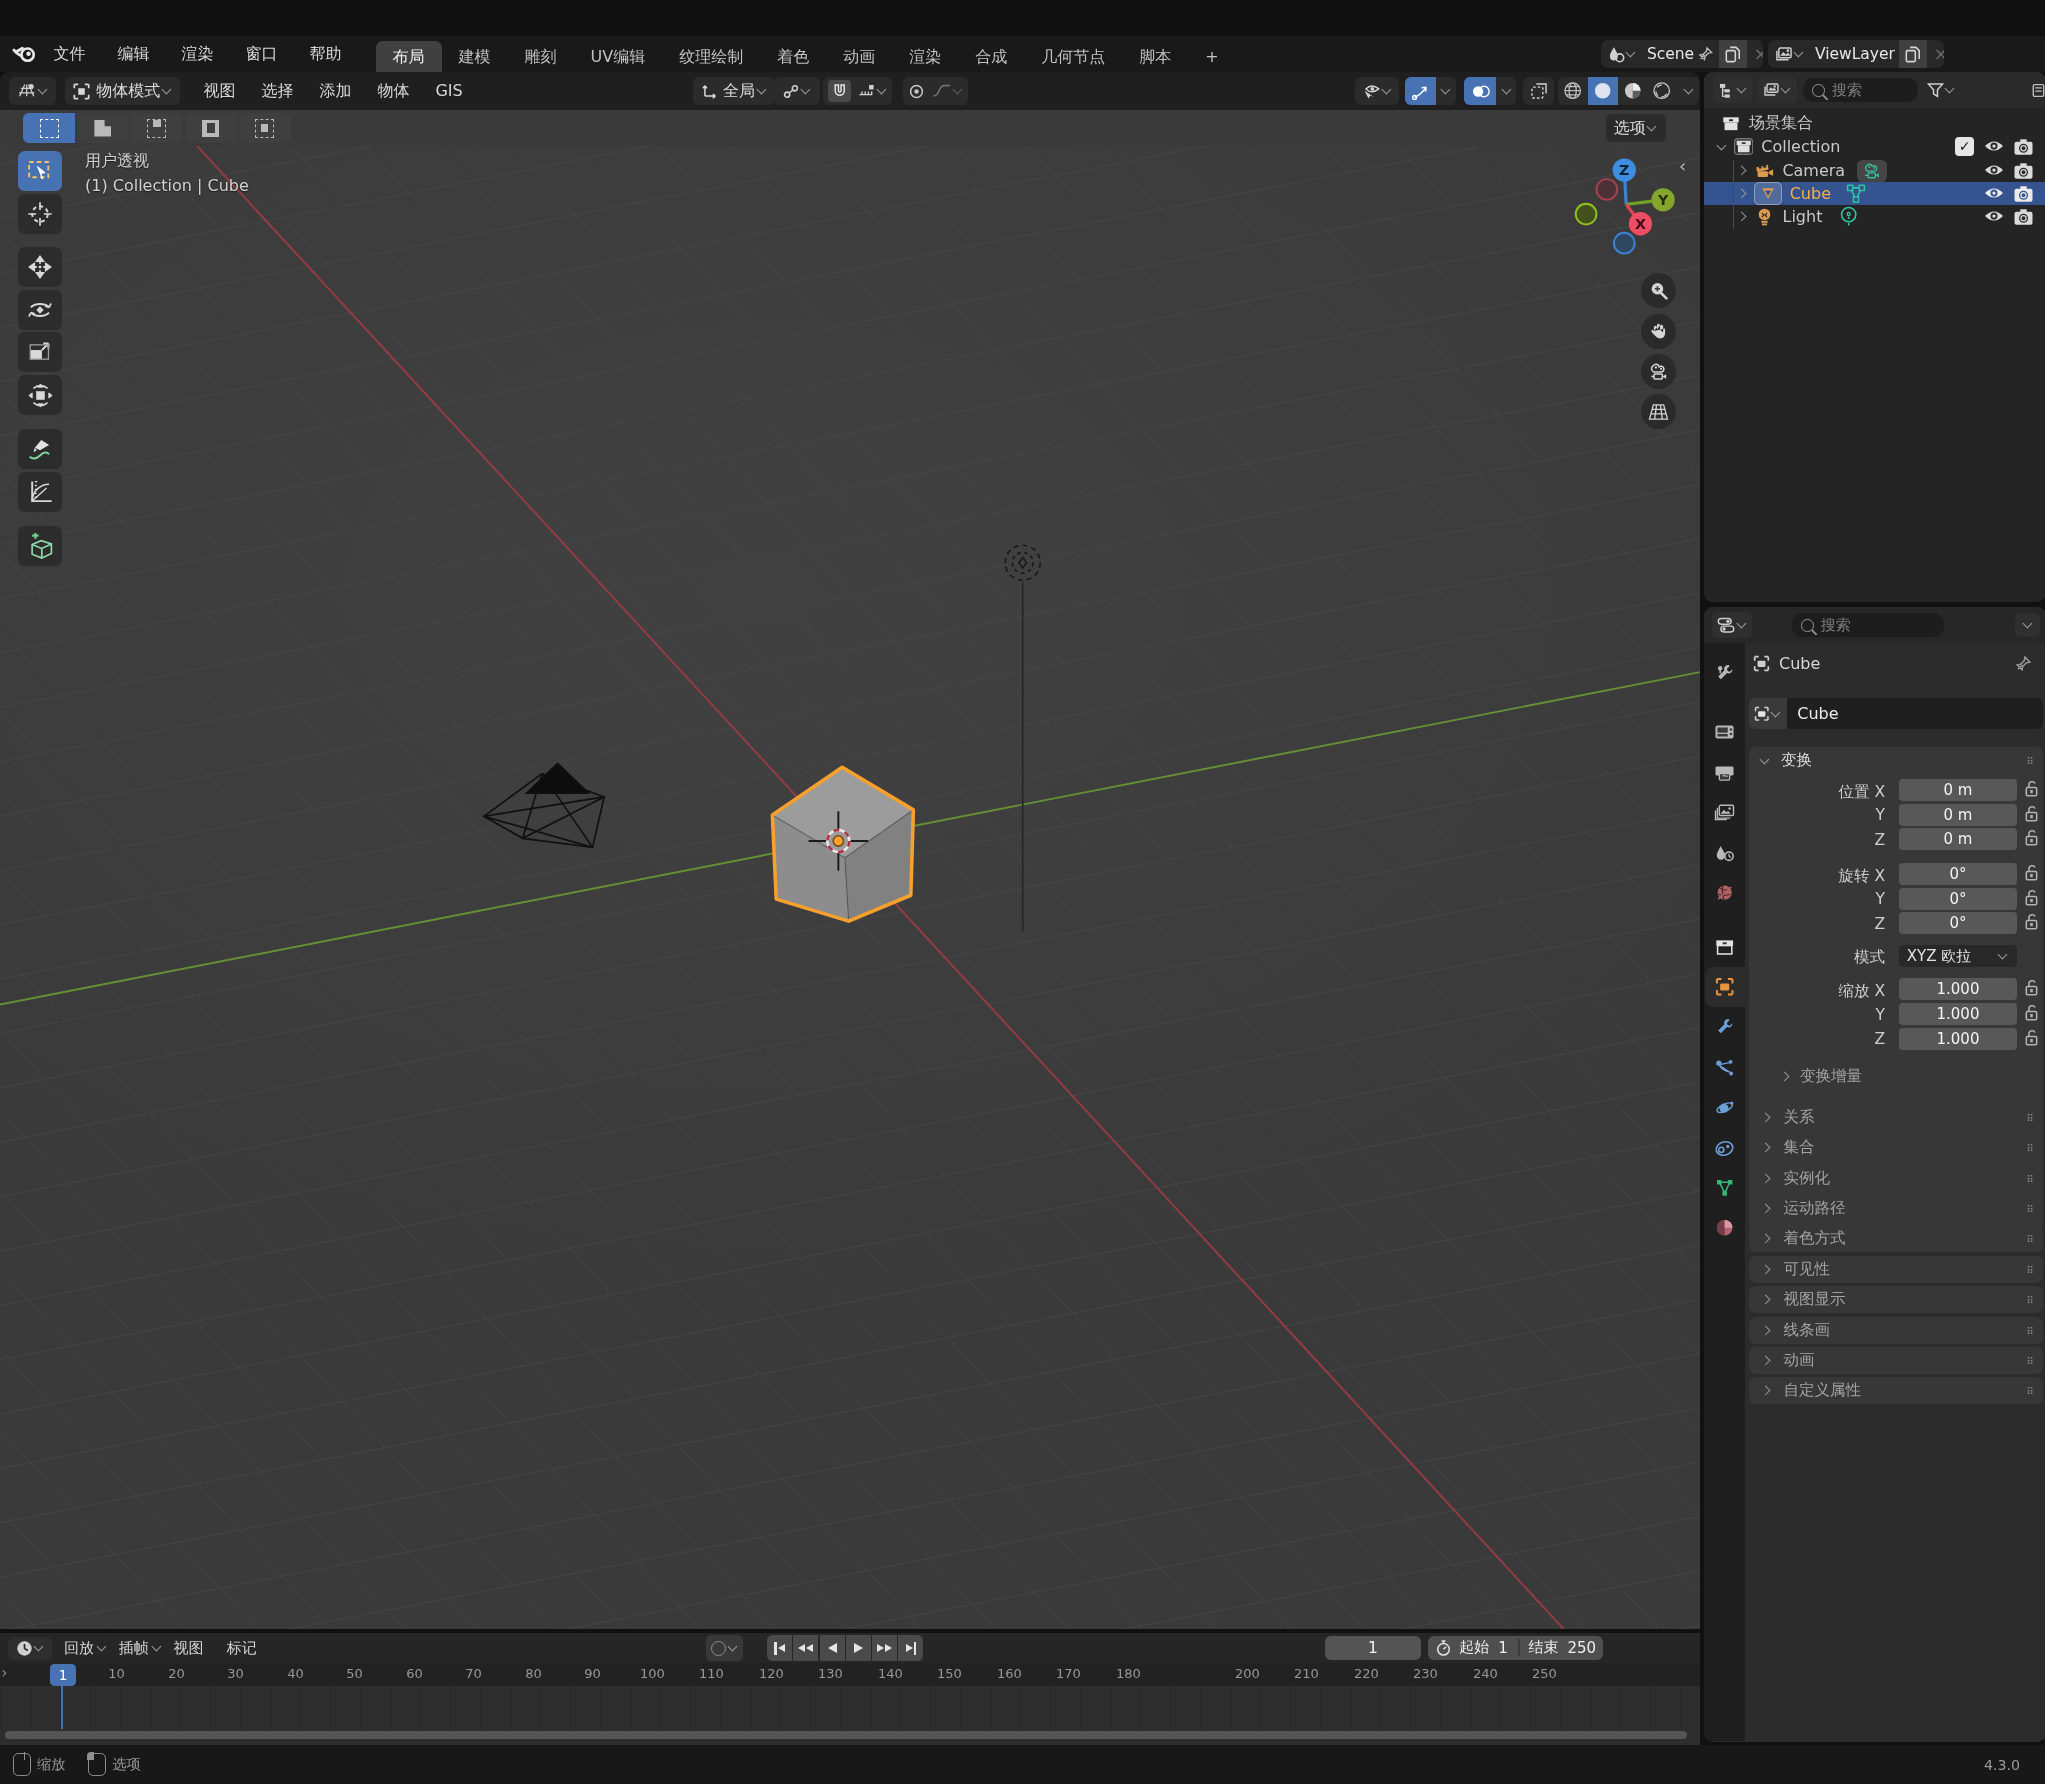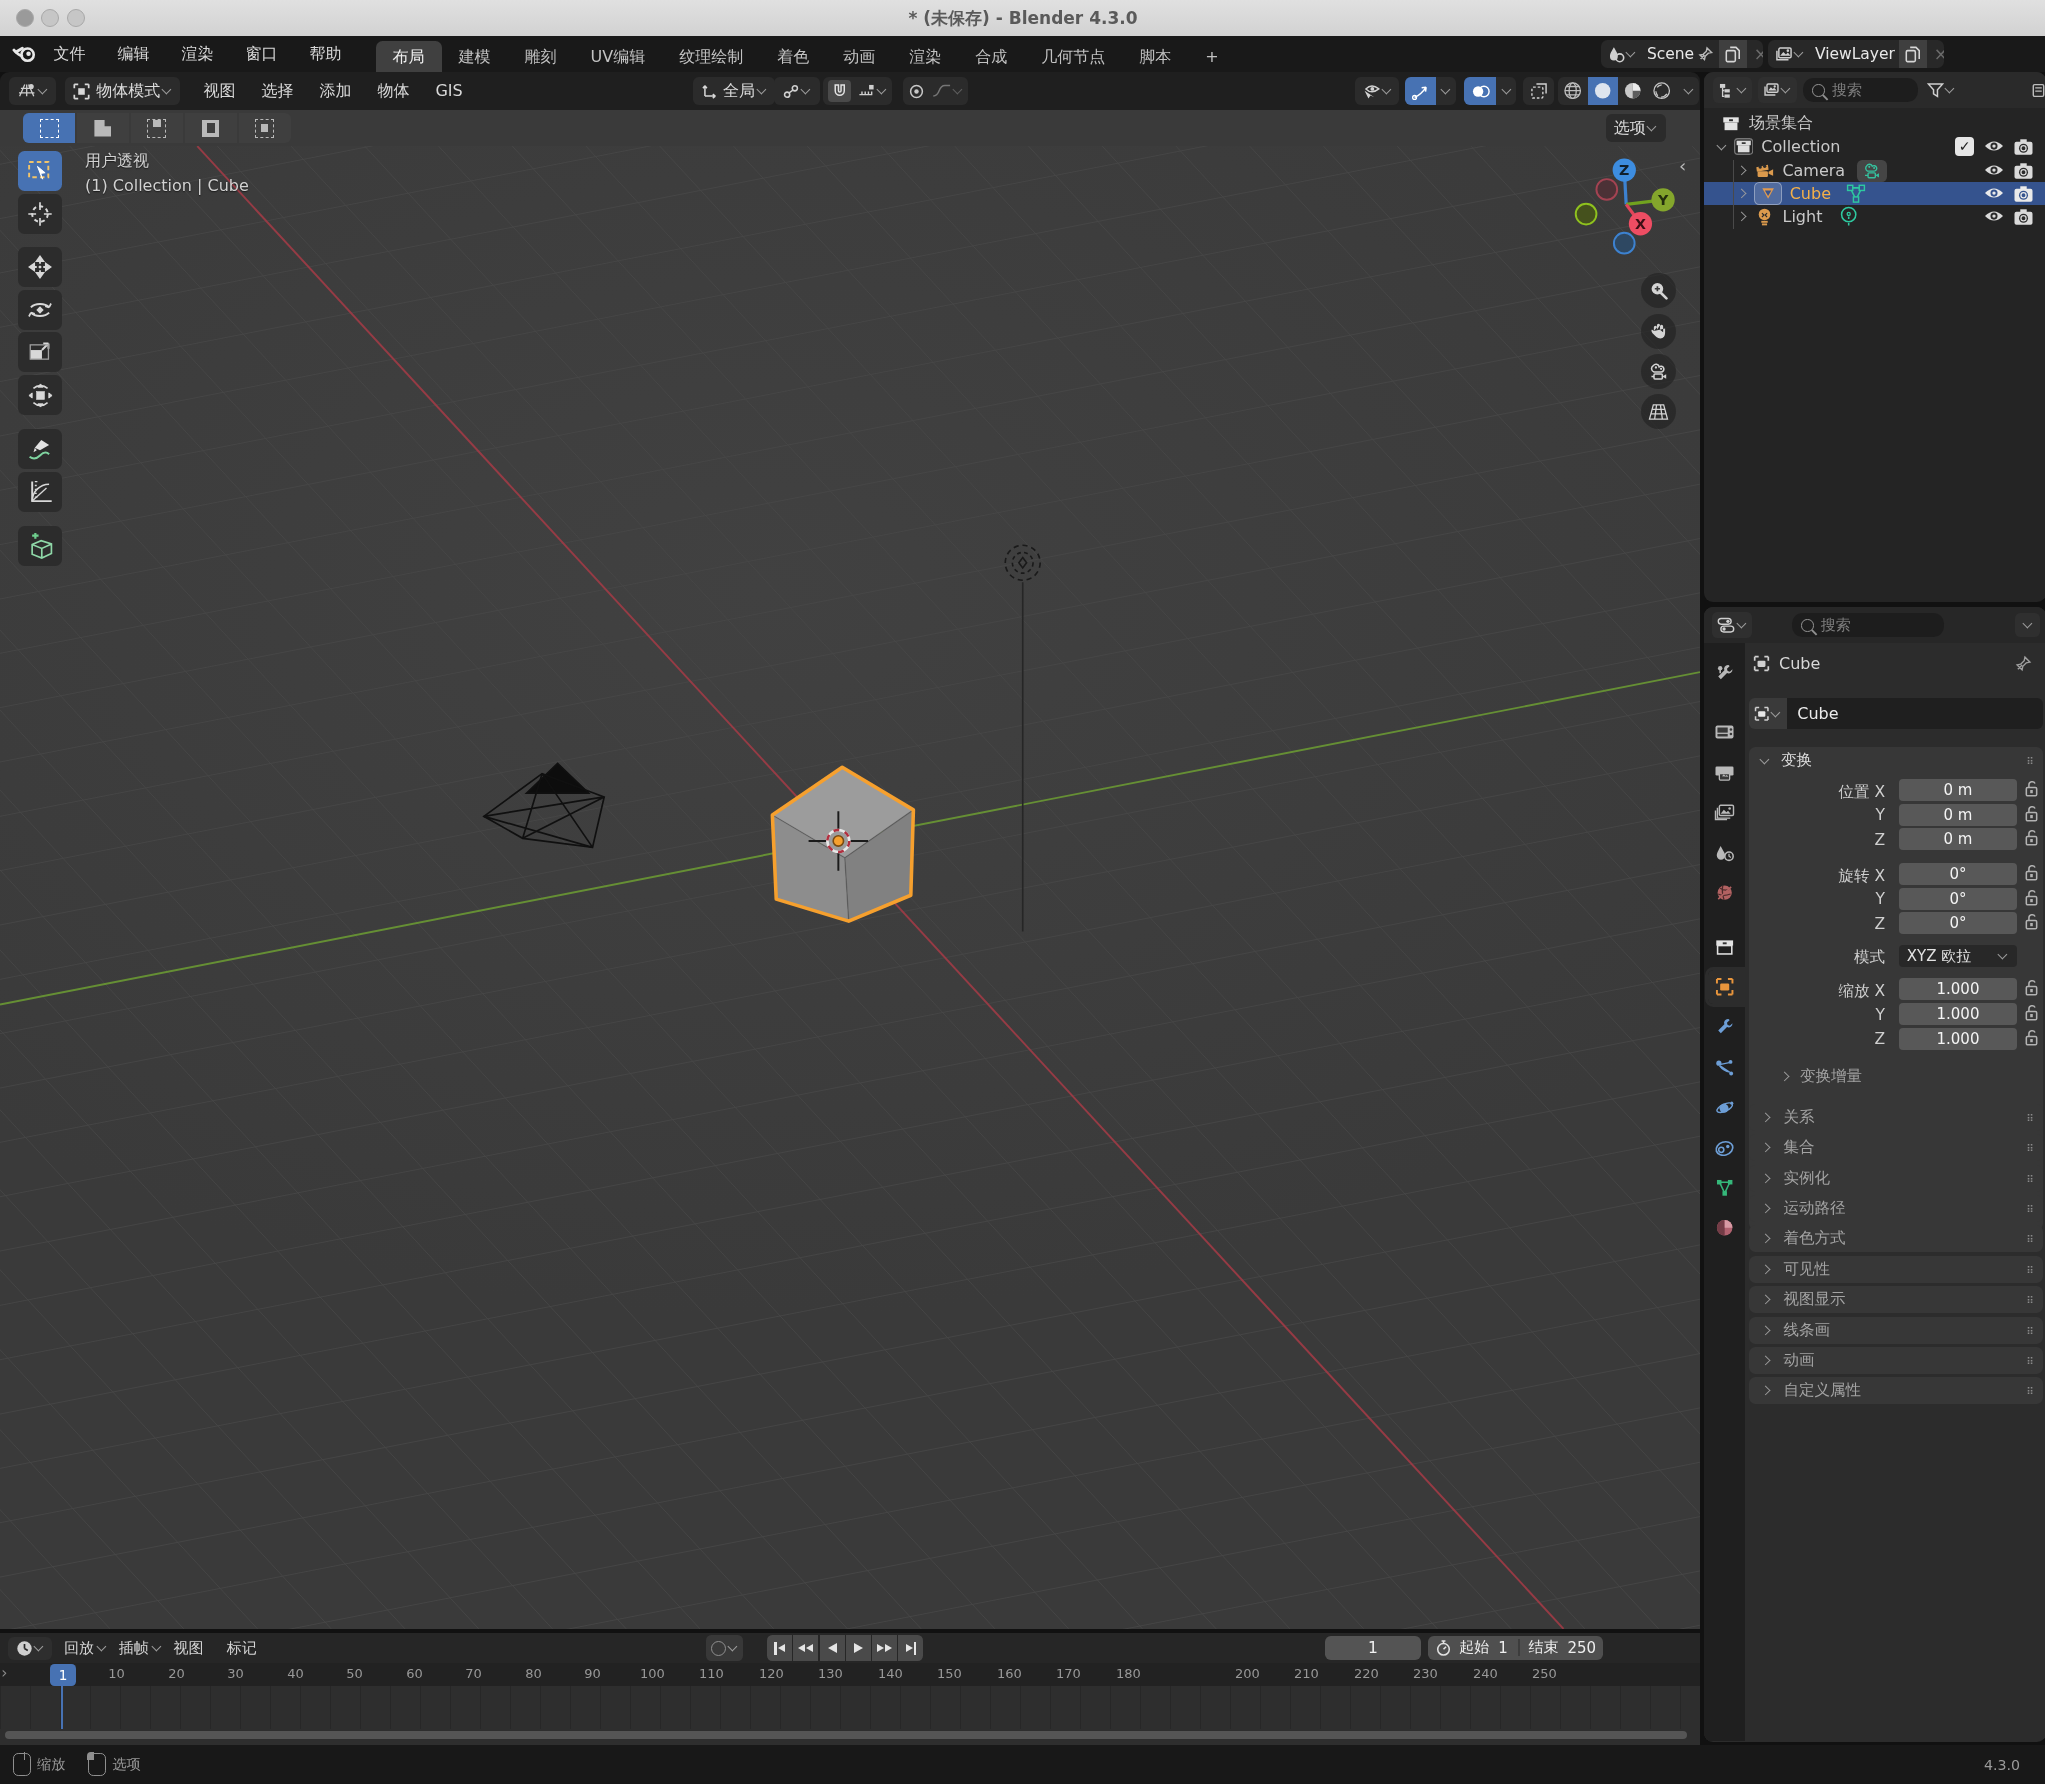--- a/index.html
+++ b/index.html
@@ -75,28 +75,20 @@
            text-align:center;font-size:15px;color:#f4f4f4;line-height:22px;}
   .lockpad{position:absolute;left:274px;width:17px;height:19.4px;}
   .cpanel-label{font-size:15.5px;color:#a3a3a3;}
   svg{display:block;}
 </style>
 </head>
 <body>
 
 <div id="app">
 
-  <div class="abs titlebar row">
-    <div class="row" style="position:absolute;left:15.5px;gap:7.8px;">
-      <div class="tl-dot" style="background:#9a9a9a;"></div>
-      <div class="tl-dot" style="background:#c6c6c6;"></div>
-      <div class="tl-dot" style="background:#c6c6c6;"></div>
-    </div>
-    <div class="win-title">* (未保存) - Blender 4.3.0</div>
-  </div>
 
   <div class="abs menubar row">
     <span style="margin-left:11.6px;">
       <svg width="26" height="22" viewBox="0 0 40 34">
         <circle cx="24" cy="18" r="9.5" fill="none" stroke="#e8e8e8" stroke-width="4"></circle>
         <circle cx="25.5" cy="16.5" r="3.5" fill="#e8e8e8"></circle>
         <path d="M3 11 Q10 19 15 20" stroke="#e8e8e8" stroke-width="4.5" fill="none" stroke-linecap="round"></path>
         <path d="M6 14 L16 8" stroke="#e8e8e8" stroke-width="4.5" fill="none" stroke-linecap="round"></path>
       </svg>
     </span>

